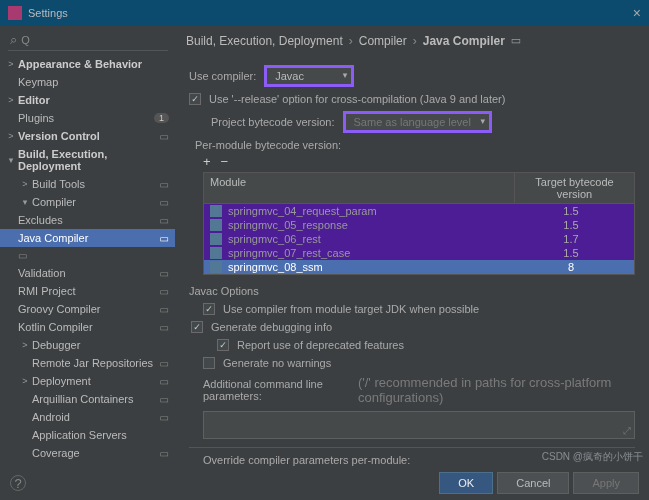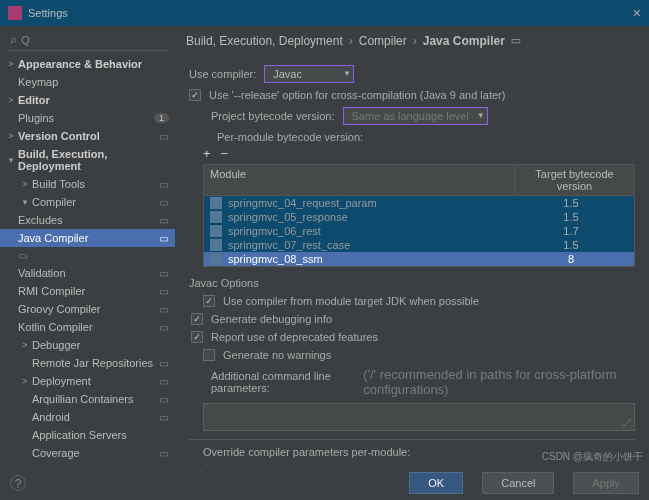--- a/index.html
+++ b/index.html
@@ -21,46 +21,46 @@
 .side-item .chev { width:14px; text-align:center; color:#999; font-size:9px; }
 .side-item .lbl { flex:1; }
 .side-item .badge { background:#555; border-radius:7px; padding:0 5px; font-size:9px; color:#ccc; }
 .side-item .proj { font-size:10px; color:#888; }
 .side-item.bold .lbl { font-weight:bold; color:#ccc; }
 .side-item.sel { background:#4b6eaf; color:#fff; }
 .side-item.sel .lbl, .side-item.sel .proj { color:#fff; }
 .ind1 { padding-left:18px; } .ind2 { }
 .main { flex:1; overflow:hidden; padding:6px 2px 0 14px; color:#aaa; font-size:11px; }
 .row { display:flex; align-items:center; gap:8px; margin:6px 0; }
-.select { background:#45494a; border:1px solid #8b5cf6; color:#bbb; padding:2px 18px 2px 8px; position:relative; font-size:11px; min-width:90px; }
+.select { background:#45494a; border:3px solid #8b5cf6; color:#bbb; padding:2px 18px 2px 8px; position:relative; font-size:11px; min-width:90px; }
 .select::after { content:"▾"; position:absolute; right:4px; color:#aaa; font-size:9px; }
 .select.faded { color:#777; }
 .chk { width:12px; height:12px; border:1px solid #6a6a6a; display:inline-flex; align-items:center; justify-content:center; font-size:9px; color:#ccc; background:#43494a; }
 .chk.on::after { content:"✓"; }
 .section-lbl { color:#aaa; margin-top:6px; }
 .toolbar { display:flex; gap:10px; padding:3px 0; color:#ccc; font-size:13px; }
 .table { border:0px solid #555; }
 .thead { display:flex; background:#45494a; border:1px solid #555; }
 .thead > div { padding:3px 6px; color:#bbb; }
 .col-mod { flex:1; }
 .col-tgt { width:120px; text-align:center; border-left:1px solid #555; }
 .tr { display:flex; align-items:center; padding:1px 6px; }
 .tr .micon { width:12px; height:12px; background:#537896; margin-right:6px; }
 .tr .name { flex:1; color:#999; }
 .tr .tgt { width:114px; text-align:center; color:#aaa; }
 .tr.sel { background:#4b6eaf; color:#fff; }
 .tr.sel .name, .tr.sel .tgt { color:#fff; }
-.tbody { background:#0c4a6e; max-height:90px; overflow:hidden; border:1px solid #555; border-top:none; }
+.tbody { background:#4c1d95; max-height:90px; overflow:hidden; border:1px solid #555; border-top:none; }
 .textarea { background:#45494a; border:1px solid #5e6060; height:28px; margin:4px 12px 4px 0; position:relative; }
 .textarea .exp { position:absolute; right:3px; bottom:1px; color:#777; font-size:10px; }
 .hint { color:#7a7a7a; font-size:13px; }
 .sep { border-top:1px solid #515658; margin:8px 12px 6px 0; }
 .footer { position:absolute; bottom:0; left:0; right:0; height:34px; display:flex; align-items:center; justify-content:space-between; padding:0 10px; background:#3c3f41; }
 .help-icon { color:#888; font-size:13px; border:1px solid #666; border-radius:50%; width:16px; height:16px; display:inline-flex; align-items:center; justify-content:center; }
-.btns { display:flex; gap:19px; align-items:center; }
+.btns { display:flex; gap:4px; align-items:center; }
 .btn { padding:4px 18px; background:#4c5052; border:1px solid #5e6060; color:#bbb; font-size:11px; }
 .btn.primary { background:#365880; border-color:#4c708c; color:#eee; }
 .btn.disabled { color:#777; }
 .watermark { position:absolute; right:6px; bottom:36px; color:#9aa0a6; font-size:10px; opacity:.8; }
 </style>
 </head>
 <body>
 
 <div class="titlebar">
   <div class="title">
@@ -137,21 +137,21 @@
         <span class="chev"></span>
         <span class="proj">▭</span>
       </div>
       <div class="side-item ind2">
         <span class="chev"></span>
         <span class="lbl">Validation</span>
         <span class="proj">▭</span>
       </div>
       <div class="side-item ind2">
         <span class="chev"></span>
-        <span class="lbl">RMI Compiler</span>
+        <span class="lbl">RMI Project</span>
         <span class="proj">▭</span>
       </div>
       <div class="side-item ind2">
         <span class="chev"></span>
         <span class="lbl">Groovy Compiler</span>
         <span class="proj">▭</span>
       </div>
       <div class="side-item ind2">
         <span class="chev"></span>
         <span class="lbl">Kotlin Compiler</span>
@@ -201,21 +201,21 @@
       <div class="select"><span>Javac</span></div>
     </div>
     <div class="row">
       <span class="chk on"></span>
       <span>Use '--release' option for cross-compilation (Java 9 and later)</span>
     </div>
     <div class="row" style="margin-left:22px">
       <span>Project bytecode version:</span>
       <div class="select faded"><span>Same as language level</span></div>
     </div>
-    <div class="section-lbl" style="margin-left:28px">Per-module bytecode version:</div>
+    <div class="section-lbl" style="margin-left:6px">Per-module bytecode version:</div>
     <div class="toolbar" style="margin-left:14px">
       <span>+</span>
       <span>−</span>
     </div>
     <div class="table" style="margin-left:14px; margin-right:12px">
       <div class="thead">
         <div class="col-mod">Module</div>
         <div class="col-tgt">Target bytecode version</div>
       </div>
       <div class="tbody" id="tbody">
@@ -249,29 +249,29 @@
 
     <div class="section-lbl" style="margin-top:10px">Javac Options</div>
     <div class="row" style="margin-left:14px">
         <span class="chk on"></span>
         <span>Use compiler from module target JDK when possible</span>
       </div>
     <div class="row" style="margin-left:2px">
         <span class="chk on"></span>
         <span>Generate debugging info</span>
       </div>
-    <div class="row" style="margin-left:2px">
+    <div class="row" style="margin-left:28px">
         <span class="chk on"></span>
         <span>Report use of deprecated features</span>
       </div>
     <div class="row" style="margin-left:14px">
         <span class="chk"></span>
         <span>Generate no warnings</span>
       </div>
-    <div class="row" style="margin-left:22px">
+    <div class="row" style="margin-left:14px">
       <span>Additional command line parameters:</span>
       <span class="hint" style="margin-left:auto; margin-right:12px">('/' recommended in paths for cross-platform configurations)</span>
     </div>
     <div class="textarea" style="margin-left:14px">
         <span class="exp">⤢</span>
       </div>
     <div class="sep"></div>
     <div style="margin-left:14px">Override compiler parameters per-module:</div>
     <div class="toolbar" style="margin-left:14px">
       <span>+</span>

